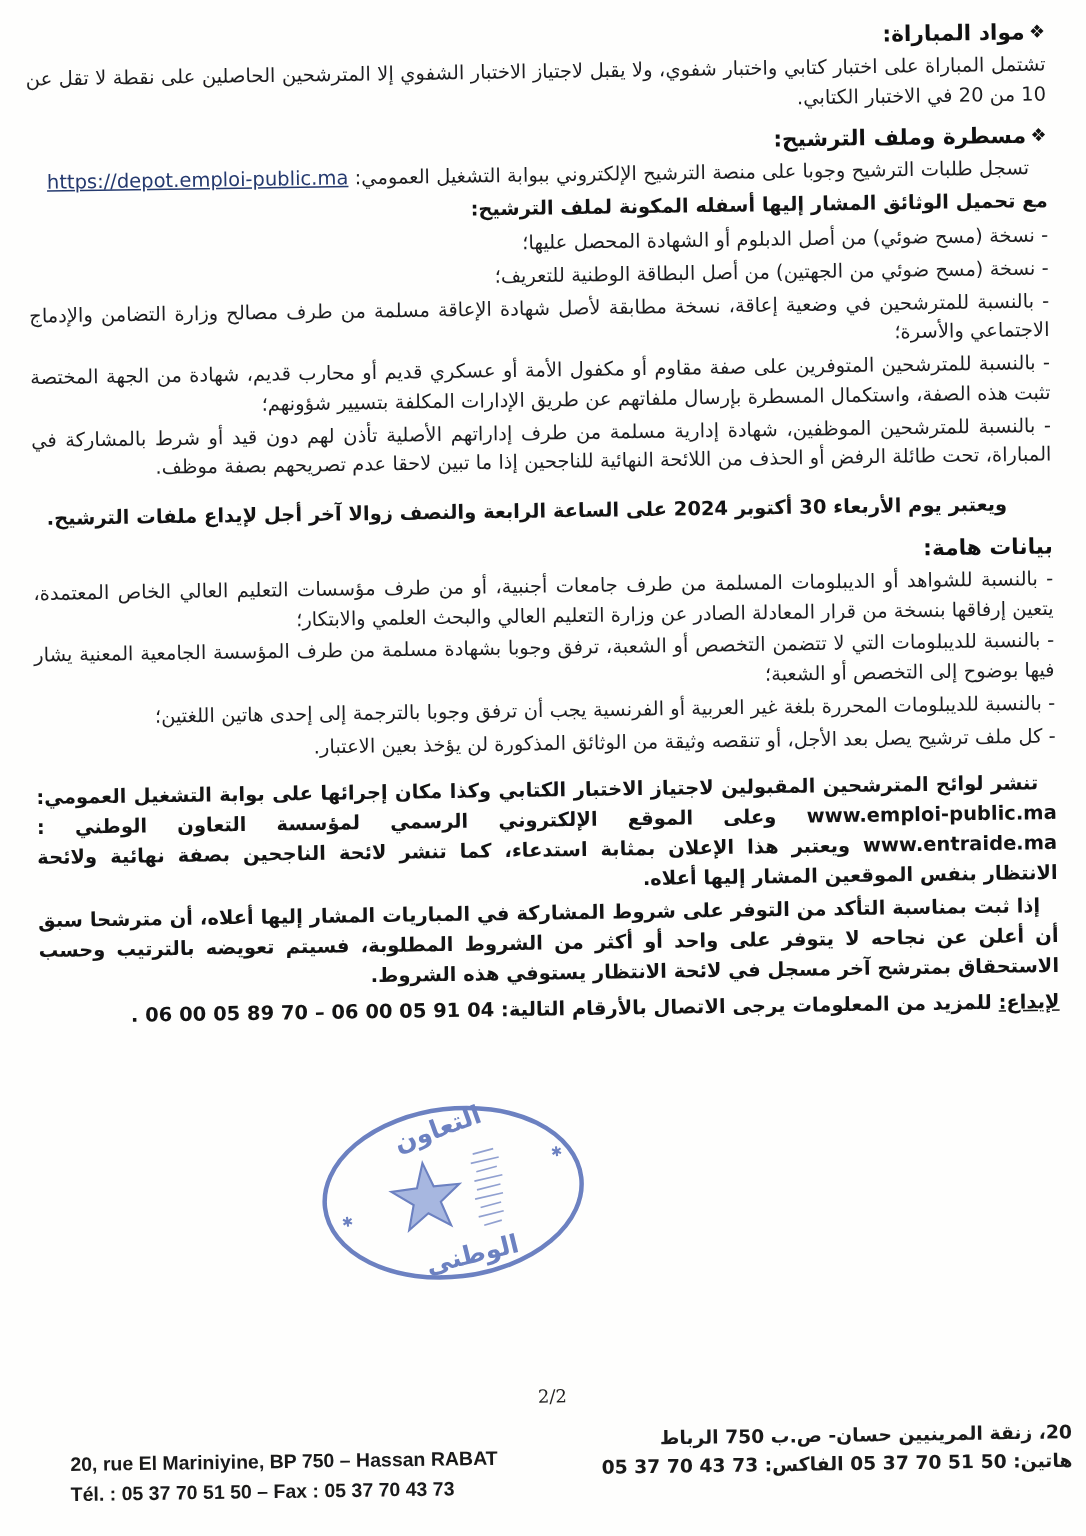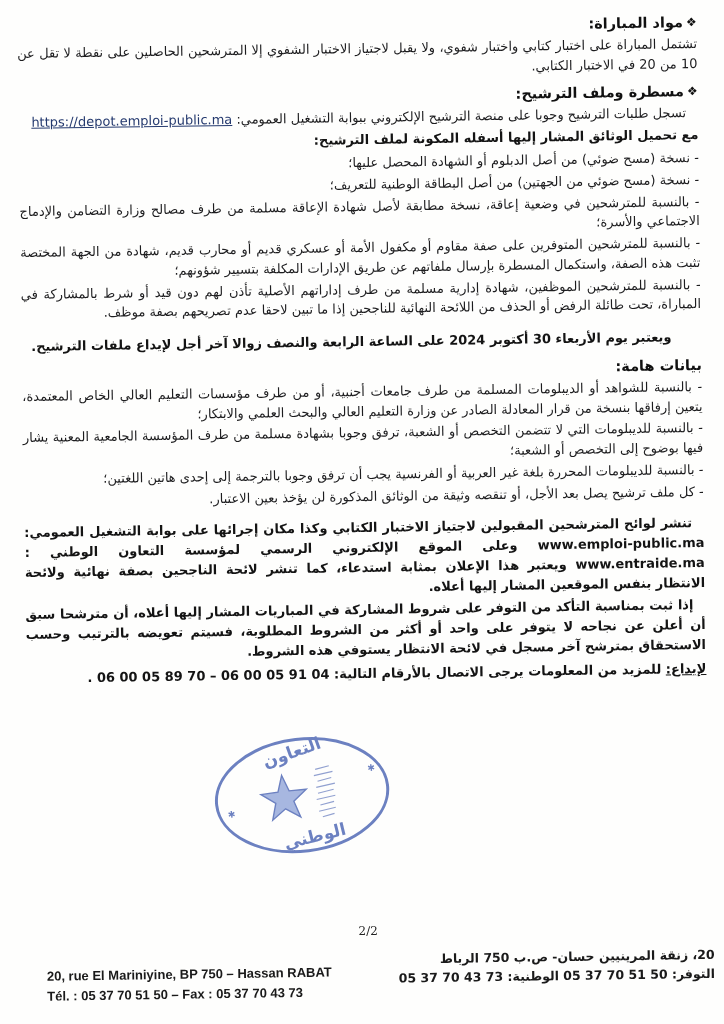--- a/index.html
+++ b/index.html
@@ -117,23 +117,23 @@
         <text class="ast" x="20" y="88">✱</text>
         <text class="ast" x="164" y="58">✱</text>
       </svg>
     </div>
 
     <div class="pagenum">2/2</div>
 
     <div class="f-ar">
       <div>20، زنقة المرينيين حسان- ص.ب 750 الرباط</div>
       <div>
-        <span>التوفر:</span>
+        <span>هاتين:</span>
         <span dir="ltr">05 37 70 51 50</span>
-        <span>الوطنية:</span>
+        <span>الفاكس:</span>
         <span dir="ltr">05 37 70 43 73</span>
       </div>
     </div>
 
     <div class="f-fr">
       <div>20, rue El Mariniyine, BP 750 – Hassan RABAT</div>
       <div>Tél. : 05 37 70 51 50 – Fax : 05 37 70 43 73</div>
     </div>
 
   </div>

